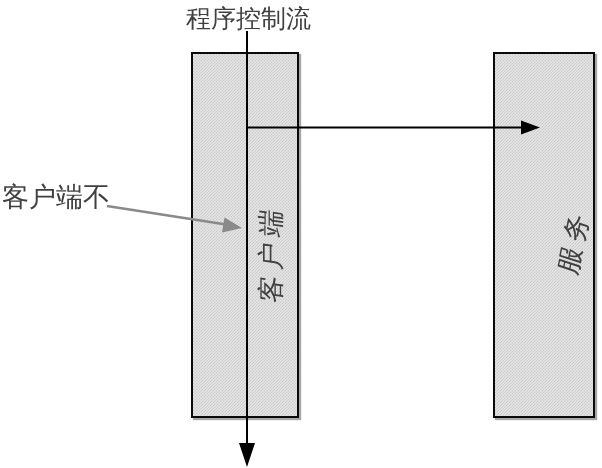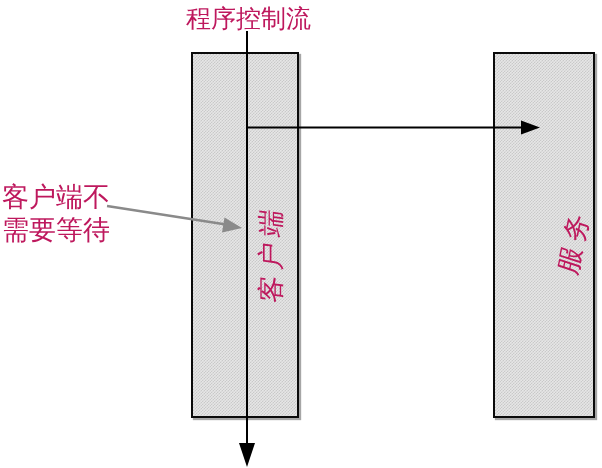--- a/index.html
+++ b/index.html
@@ -2,21 +2,21 @@
 <html><head>
 <meta charset="utf-8">
 <style>
   html,body{margin:0;padding:0;background:#ffffff;}
   #stage{
     position:relative;
     width:602px;height:468px;
     background:#ffffff;
     overflow:hidden;
     font-family:"DejaVu Serif","Liberation Serif",serif;
-    color:#be185d;
+    color:#404040;
   }
   .box{
     position:absolute;
     background-color:#e6e6e6;
     background-image:
       linear-gradient(45deg,#c9c9c9 25%,transparent 25%,transparent 75%,#c9c9c9 75%),
       linear-gradient(45deg,#c9c9c9 25%,transparent 25%,transparent 75%,#c9c9c9 75%);
     background-size:3px 3px;
     background-position:0 0,1.5px 1.5px;
     border:2px solid #0a0a0a;
@@ -78,20 +78,19 @@
     </g>
 
     <g>
       <line x1="107" y1="206" x2="226" y2="224.5" stroke="#8a8a8a" stroke-width="2.4"></line>
       <polygon points="242,228 222,232.5 224.5,217.5" fill="#8a8a8a"></polygon>
     </g>
   </svg>
 
   <div id="annotation">
     <div>客户端不</div>
-    <div>需要等待</div>
   </div>
 
   <div id="client-box-label" class="vlabel">客户端</div>
 
   <div id="service-box-label" class="vlabel">服务</div>
 
 </div>
 
 </body></html>

